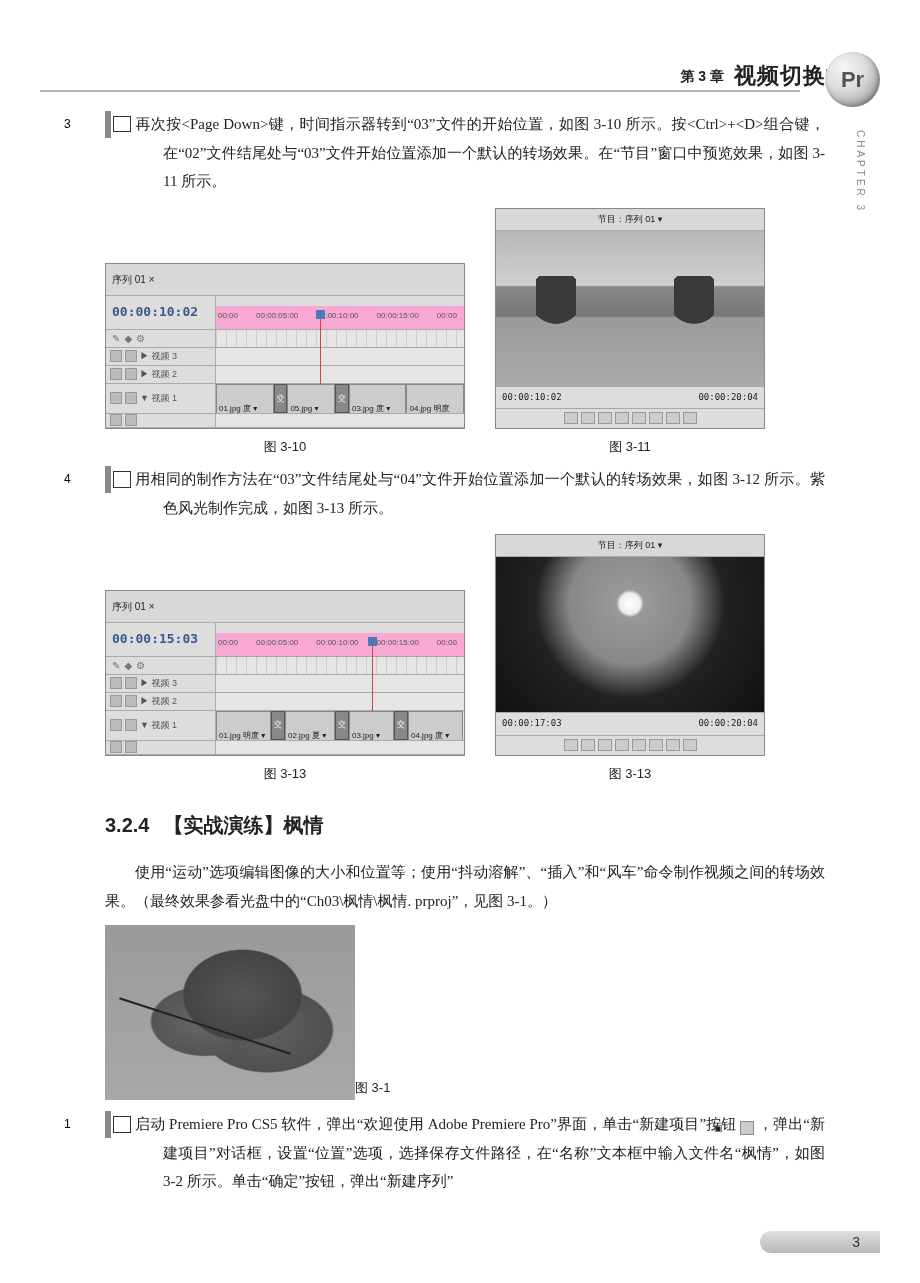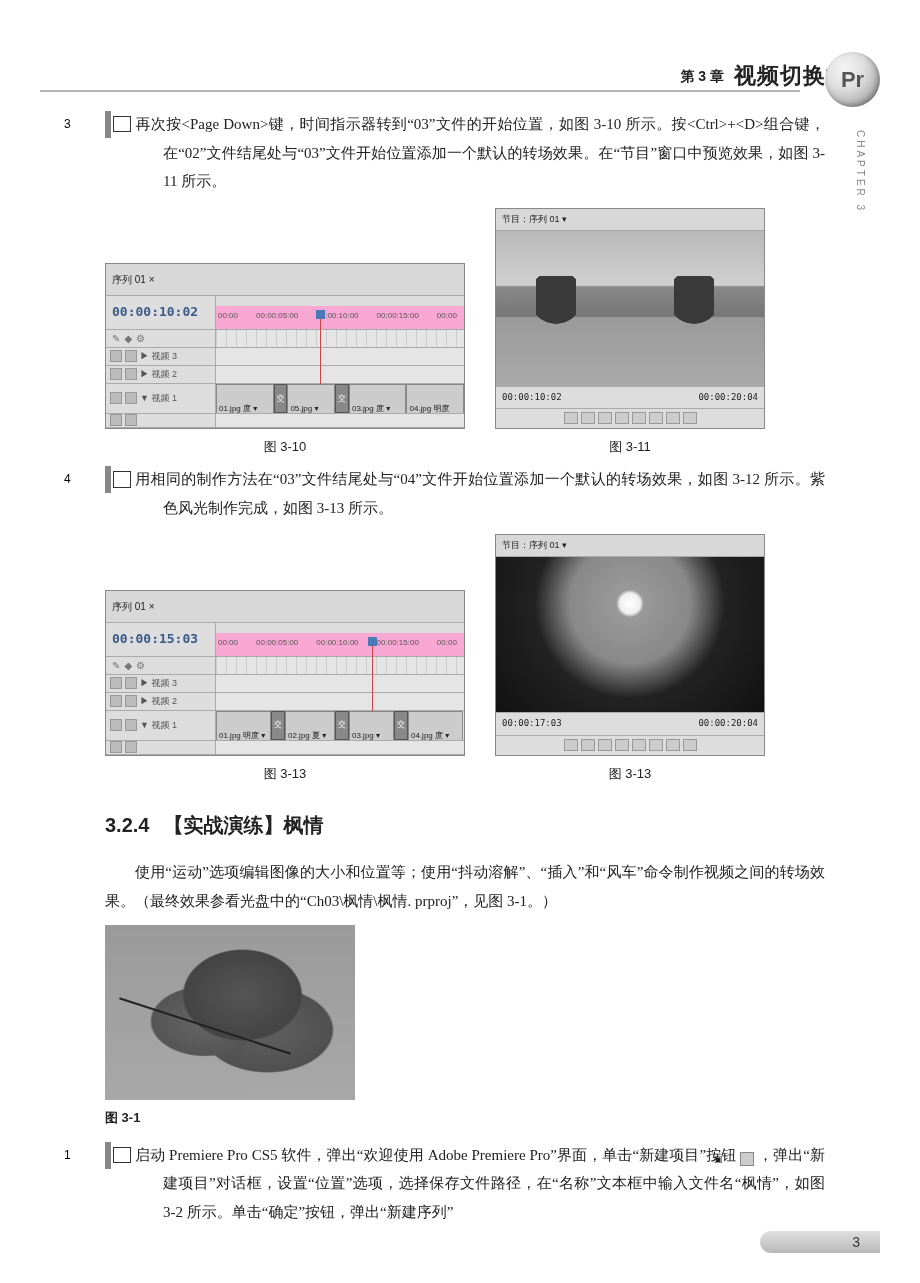--- a/index.html
+++ b/index.html
@@ -258,20 +258,21 @@
     width: 270px;
     border: 1px solid #888;
     background: #e8e8e8;
     font-family: sans-serif;
   }
   .pv-tab {
     background: #d8d8d8;
     padding: 2px 6px;
     font-size: 9px;
     border-bottom: 1px solid #aaa;
+    text-align: center;
   }
   .pv-img {
     width: 100%;
     height: 155px;
     background: #555;
     position: relative;
   }
   .pv-img.trees {
     background: linear-gradient(#b8b8b8 0%, #d0d0d0 35%, #888 36%, #777 55%, #9a9a9a 56%, #aaa 100%);
   }
@@ -316,24 +317,23 @@
   .section-title {
     font-family: "SimHei", sans-serif;
     font-size: 20px;
     font-weight: bold;
     margin: 20px 0 14px 0;
   }
   .section-num { margin-right: 14px; }
 
   .photo-center {
     display: flex;
-    flex-direction: column;
-    align-items: flex-start;
+    flex-direction: row;
+    align-items: flex-end;
     margin: 10px 0;
-    font-weight: bold;
   }
   .leaf-img {
     width: 250px;
     height: 175px;
     background: #888;
     position: relative;
     overflow: hidden;
   }
   .leaf-img::before {
     content: '';

